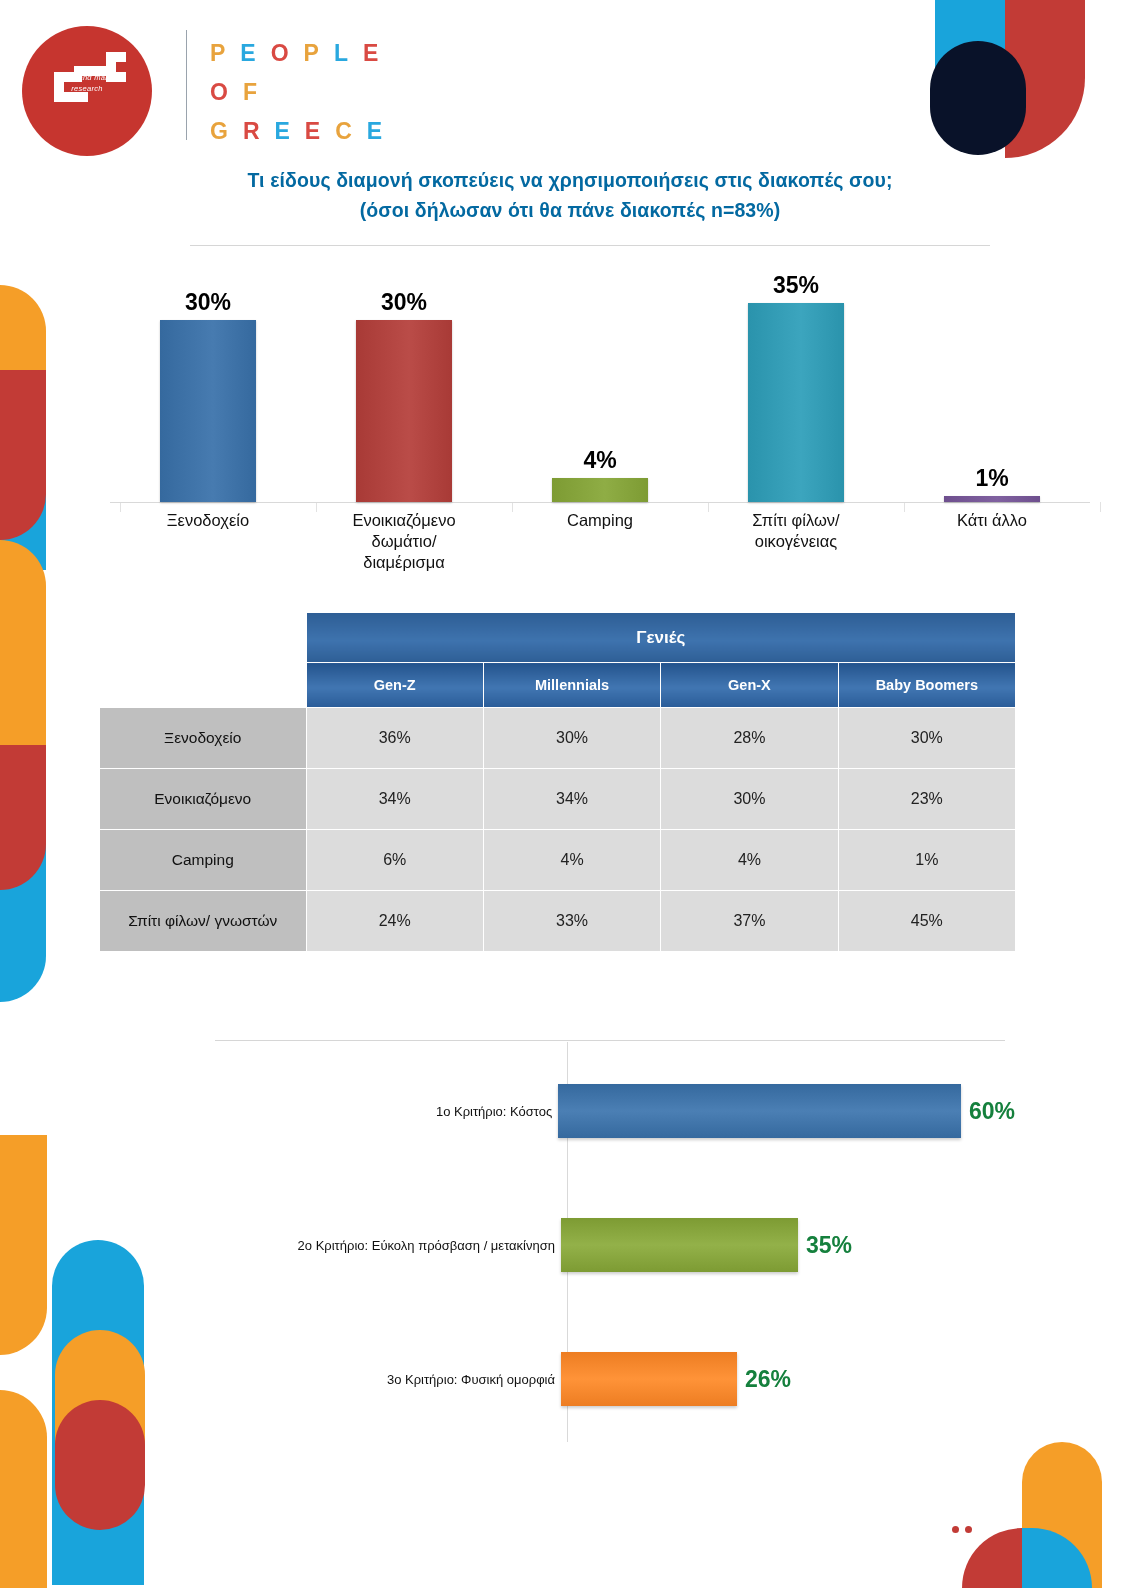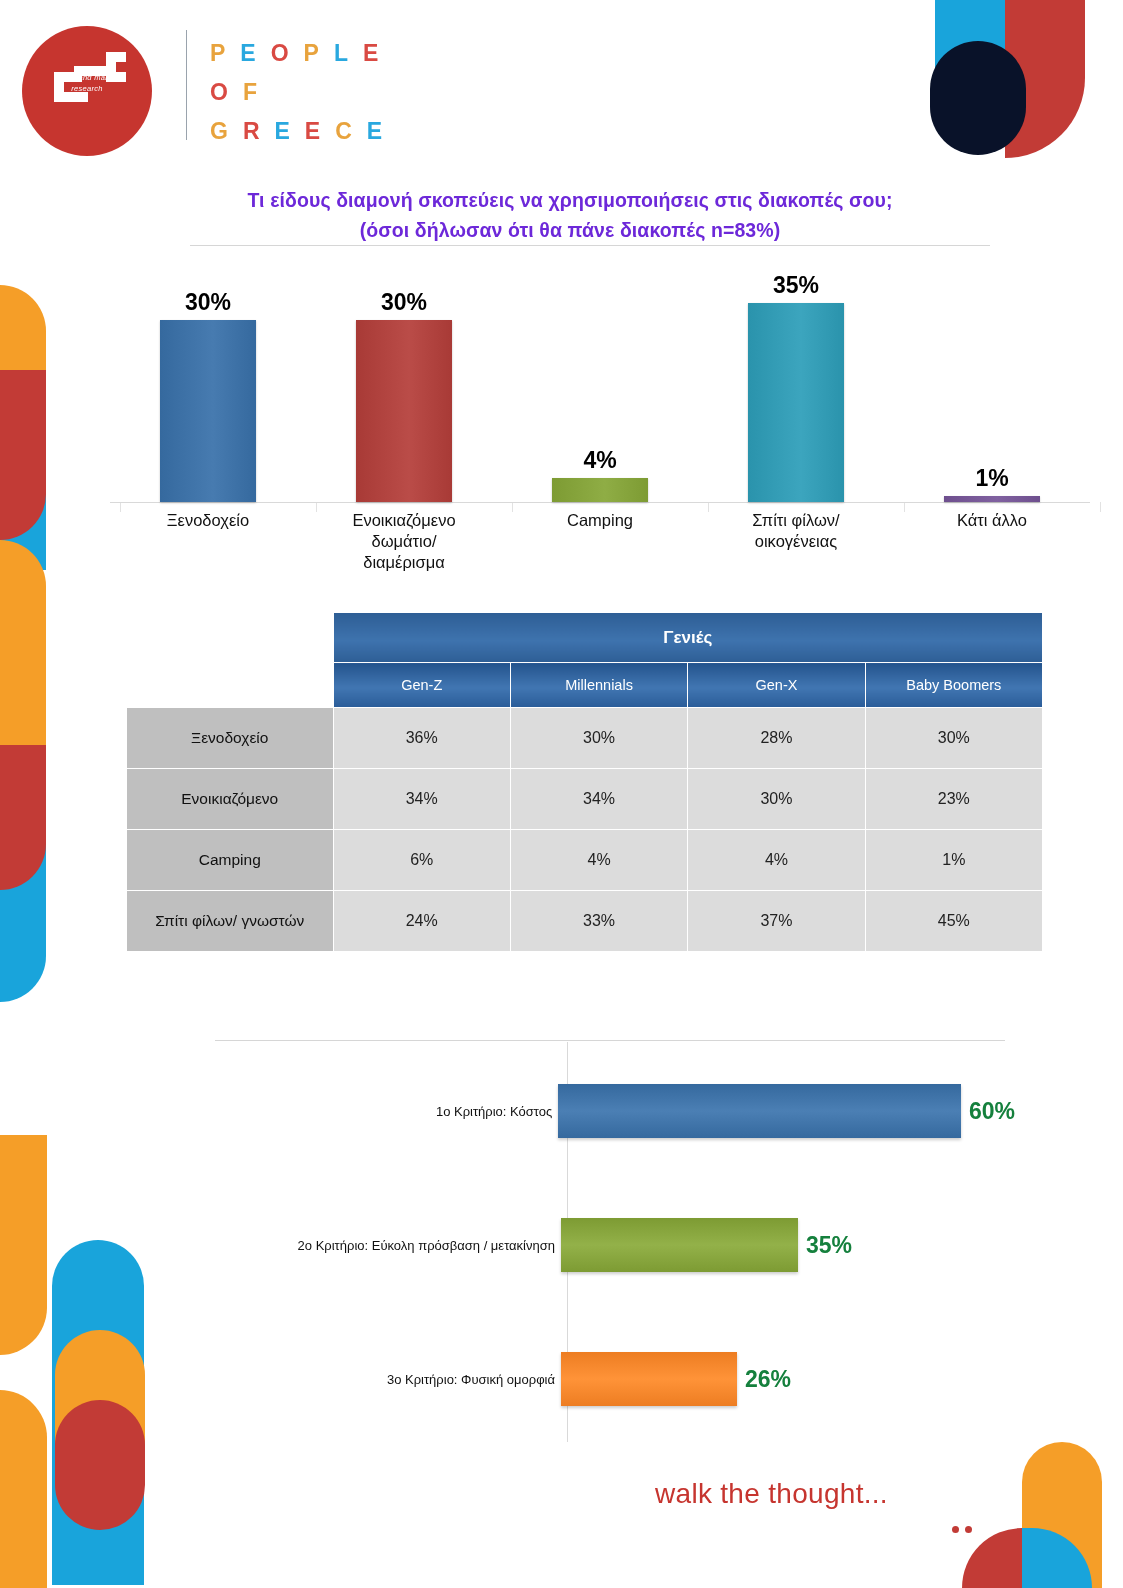--- a/index.html
+++ b/index.html
@@ -55,51 +55,51 @@
   .logo-sub{color:#fff;font-size:7.5px;line-height:11px;text-align:center;letter-spacing:.3px;}
 
   .logo-divider{position:absolute;left:186px;top:30px;width:1px;height:110px;background:#9aa3ad;}
 
   .pog{position:absolute;left:210px;top:42px;width:260px;}
   .pog-row{display:flex;gap:13px;margin-bottom:16px;}
   .pog-row span{font-size:23px;font-weight:bold;letter-spacing:2px;line-height:1;}
 
   
   .sec-title{
-    position:absolute;text-align:center;font-size:19.5px;font-weight:600;color:#6d28d9;
-    line-height:30px;letter-spacing:.1px;margin-top:20px;
+    position:absolute;text-align:center;font-size:19.5px;font-weight:600;color:#0369a1;
+    line-height:30px;letter-spacing:.1px;
   }
   #title1{left:150px;top:165px;width:840px;}
   #title2{left:150px;top:955px;width:860px;}
   .rule{position:absolute;height:1px;background:#d6d6d6;}
   #rule1{left:190px;top:245px;width:800px;}
   #rule2{left:215px;top:1040px;width:790px;}
 
   
   #vchart{position:absolute;left:100px;top:262px;width:1000px;height:320px;}
   .vaxis{position:absolute;left:10px;top:240px;width:980px;height:1px;background:#d9d9d9;}
   .vticks{position:absolute;left:10px;top:240px;width:980px;height:10px;}
   .vtick{position:absolute;top:0;width:1px;height:10px;background:#e2e2e2;}
   .vcol{position:absolute;bottom:80px;width:196px;text-align:center;}
   .vbar-wrap{position:relative;height:230px;display:flex;align-items:flex-end;justify-content:center;}
   .vbar{width:96px;box-shadow:0 1px 2px rgba(0,0,0,.22);}
   .vval{font-size:23px;font-weight:bold;color:#000;margin-bottom:4px;}
   .vlabel{position:absolute;top:248px;width:196px;text-align:center;font-size:16.5px;color:#111;line-height:21px;}
 
   
-  #table{position:absolute;left:126px;top:612px;width:917px;}
+  #table{position:absolute;left:99px;top:612px;width:917px;}
   .tbl{border-collapse:collapse;width:917px;table-layout:fixed;}
   .tbl td,.tbl th{border:1px solid #ffffff;}
   .corner{width:204px;background:#ffffff;border:none !important;}
   .hdr-main{
     height:47px;color:#fff;font-size:17px;font-weight:bold;text-align:center;
     background:linear-gradient(180deg,#2E5E95 0%,#3E73AE 55%,#2E5E95 100%);
   }
   .hdr-sub{
-    height:42px;color:#fff;font-size:14.5px;font-weight:normal;text-align:center;
+    height:42px;color:#fff;font-size:14.5px;font-weight:bold;text-align:center;
     background:linear-gradient(180deg,#24548D 0%,#4176B2 55%,#2A5C98 100%);
     margin-top:23px;
   }
   .rowlab{
     width:204px;height:58px;background:#BFBFBF;color:#111;font-size:15.5px;text-align:center;
     border-bottom:2px solid #ffffff;
   }
   .cell{height:58px;background:#DCDCDC;color:#222;font-size:16px;text-align:center;
         border-bottom:2px solid #ffffff;}
 
@@ -315,14 +315,13 @@
         <div class="hbar" style="width: 237px; background: linear-gradient(rgb(125, 155, 51) 0%, rgb(147, 177, 73) 50%, rgb(125, 155, 51) 100%);"></div>
         <div class="hval">35%</div>
       </div>
       <div class="hrow" style="top: 306px;">
         <div class="hlabel">3ο Κριτήριο: Φυσική ομορφιά</div>
         <div class="hbar" style="width: 176px; background: linear-gradient(rgb(237, 125, 34) 0%, rgb(255, 147, 56) 50%, rgb(237, 125, 34) 100%);"></div>
         <div class="hval">26%</div>
       </div>
     </div>
 
-  <div class="tagline">walk the thought...</div>
 </div>
 
 </body></html>

